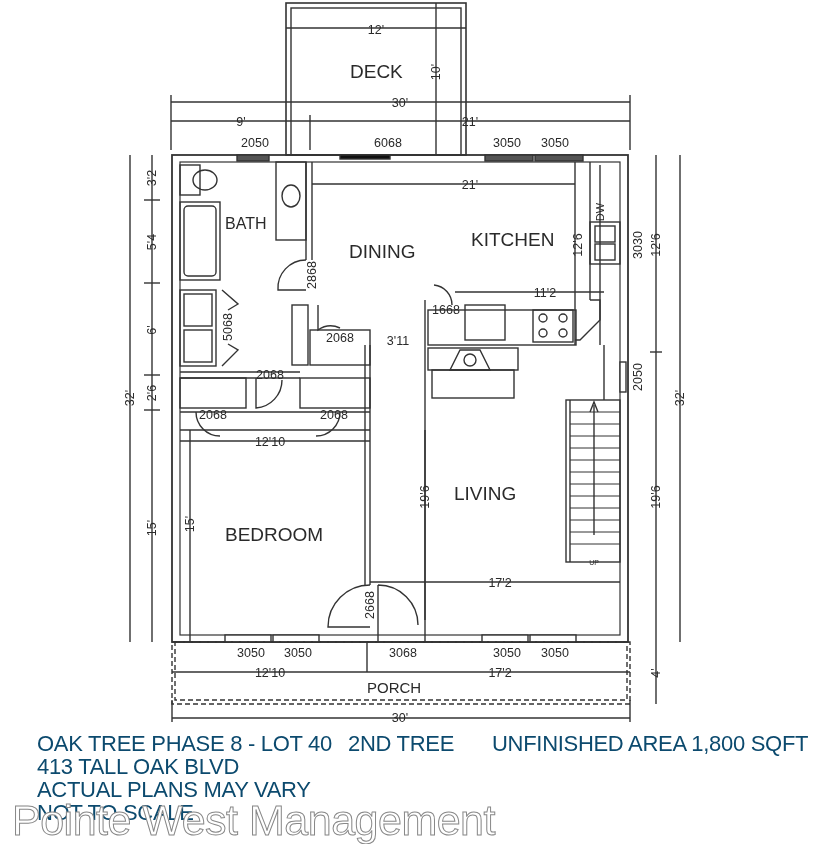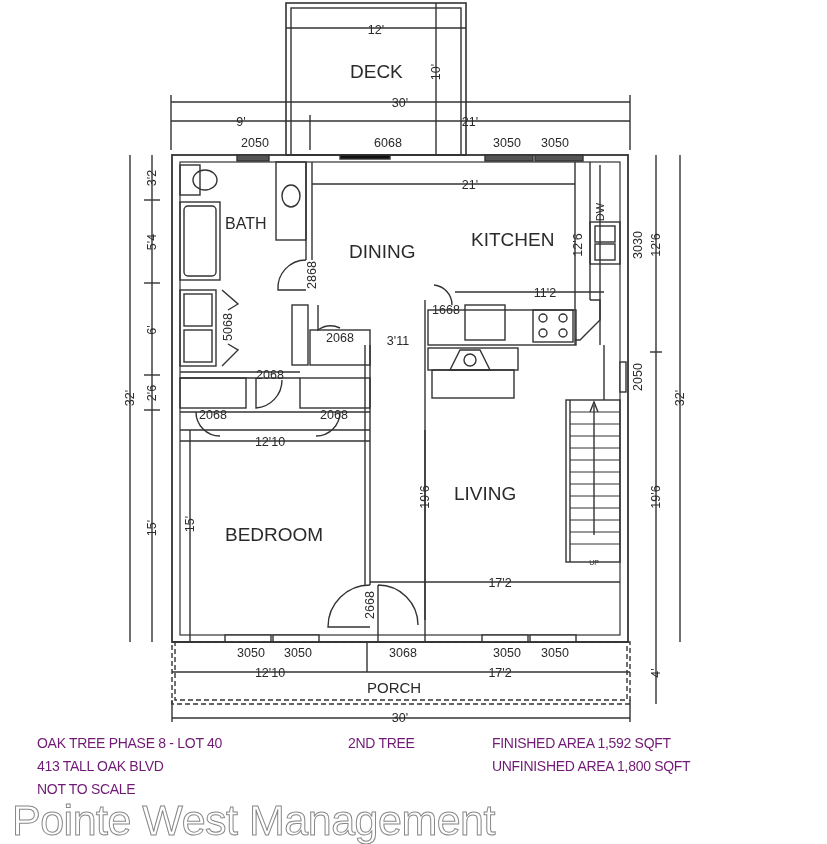--- a/index.html
+++ b/index.html
@@ -1,19 +1,19 @@
 <!DOCTYPE html>
 <html><head>
 <meta charset="utf-8">
 <style>
   html,body{margin:0;padding:0;background:#fff;}
   body{width:827px;height:844px;position:relative;overflow:hidden;font-family:"Liberation Sans",sans-serif;color:#222;}
   #plan{position:absolute;left:0;top:0;width:827px;height:844px;}
   #plan text{font-family:"Liberation Sans",sans-serif;fill:#2a2a2a;}
-  .info{position:absolute;font-family:"Liberation Sans",sans-serif;font-size:14px;line-height:23px;color:#701a75;letter-spacing:-0.3px;}
+  .info{position:absolute;font-family:"Liberation Sans",sans-serif;font-size:22px;line-height:23px;color:#0c4a6e;letter-spacing:-0.3px;}
   .info div{white-space:nowrap;}
   .watermark{position:absolute;left:12px;top:796px;font-family:"Liberation Sans",sans-serif;font-size:43px;color:#fff;
     -webkit-text-stroke:1px #888;letter-spacing:-0.5px;white-space:nowrap;font-weight:300;}
 </style>
 </head>
 <body>
 
 <svg id="plan" viewBox="0 0 827 844" xmlns="http://www.w3.org/2000/svg">
   <g stroke="#333" fill="none" stroke-width="1.4">
 
@@ -214,20 +214,20 @@
     <text transform="translate(642,377) rotate(-90)">2050</text>
     <text transform="translate(660,497) rotate(-90)">19'6</text>
     <text transform="translate(684,398) rotate(-90)">32'</text>
     <text transform="translate(660,673) rotate(-90)">4'</text>
   </g>
 </svg>
 
 <div class="info" style="left:37px;top:732px;">
   <div>OAK TREE PHASE 8 - LOT 40</div>
   <div>413 TALL OAK BLVD</div>
+  <div>ACTUAL PLANS MAY VARY</div>
   <div>NOT TO SCALE</div>
 </div>
 <div class="info" style="left:348px;top:732px;">2ND TREE</div>
 <div class="info" style="left:492px;top:732px;">
-  <div>FINISHED AREA 1,592 SQFT</div>
   <div>UNFINISHED AREA 1,800 SQFT</div>
 </div>
 <div class="watermark">Pointe West Management</div>
 
 </body></html>

